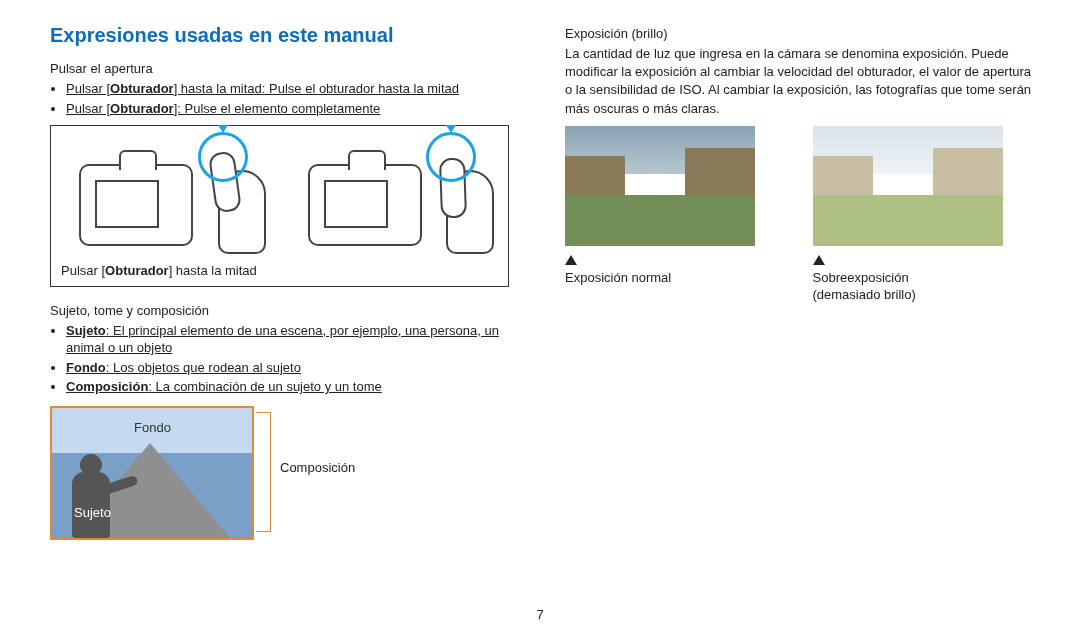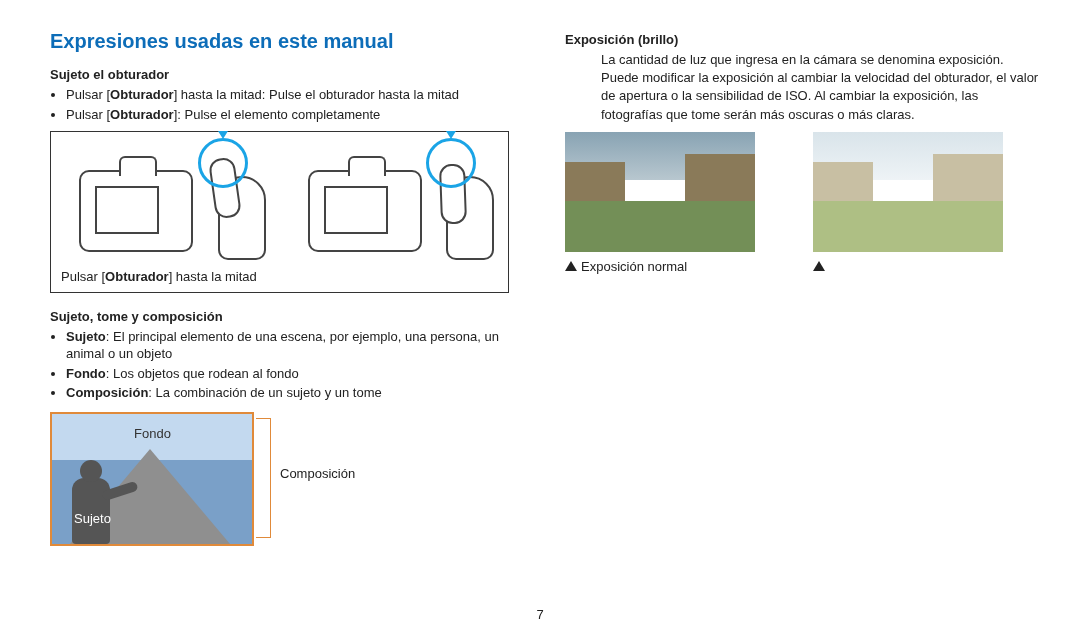--- a/index.html
+++ b/index.html
@@ -8,41 +8,42 @@
     font-family: Arial, Helvetica, sans-serif;
     font-size: 13px;
     color: #222;
     width: 1080px;
     height: 630px;
     box-sizing: border-box;
     background: #fff;
   }
   .page {
     display: flex;
-    padding: 30px 40px 20px 50px;
+    padding: 24px 40px 20px 50px;
     gap: 40px;
   }
   .col {
     flex: 1;
     min-width: 0;
   }
   .section-title {
     color: #0d6db8;
     font-size: 20px;
     font-weight: 700;
     margin: 0 0 14px 0;
   }
   .sub-title {
-    font-weight: 700;
+    font-weight: 400;
     margin: 8px 0 4px 0;
     font-size: 13px;
   }
   .bullets {
     margin: 0 0 8px 0;
     padding-left: 16px;
+    text-decoration: underline;
   }
   .bullets li {
     margin: 2px 0;
     line-height: 1.35;
   }
   .b { font-weight: 700; }
 
   
   .camera-row {
     border: 1px solid #333;
@@ -193,48 +194,48 @@
     overflow: hidden;
   }
   .sky-n { position:absolute; inset:0 0 60% 0; background: linear-gradient(#88a3b3,#b8c7cf); }
   .sky-o { position:absolute; inset:0 0 60% 0; background: linear-gradient(#d9e4ea,#eef3f6); }
   .bldg-l { position:absolute; left:0; top:30px; width:60px; height:50px; }
   .bldg-r { position:absolute; right:0; top:22px; width:70px; height:58px; }
   .bn .bldg-l, .bn .bldg-r { background:#8a7a59; }
   .bo .bldg-l, .bo .bldg-r { background:#c8bfa3; }
   .river-n { position:absolute; top:58%; left:0; right:0; bottom:0; background:#738f57; }
   .river-o { position:absolute; top:58%; left:0; right:0; bottom:0; background:#aebf84; }
-  .photo-caption { margin-top: 6px; line-height: 1.35; display:flex; gap:4px; }
+  .photo-caption { margin-top: 6px; line-height: 1.35; display:flex; gap:4px;flex-direction:column; }
   .tri {
     display:inline-block;
     width:0;height:0;
     border-left:6px solid transparent;
     border-right:6px solid transparent;
     border-bottom:10px solid #222;
     margin-top:3px;
     flex:0 0 auto;
   }
-  .desc { line-height: 1.4; margin-left: 36px; }
+  .desc { line-height: 1.4; }
   .page-num {
     position: fixed;
     bottom: 8px;
     left: 50%;
     transform: translateX(-50%);
     font-size: 13px;
   }
 </style>
 </head>
 <body>
 
 <div class="page">
 
   <div class="col">
     <h1 class="section-title">Expresiones usadas en este manual</h1>
 
-    <div class="sub-title">Sujeto el obturador</div>
+    <div class="sub-title">Pulsar el apertura</div>
     <ul class="bullets">
       <li>
         <span>Pulsar [</span><span class="b">Obturador</span><span>] hasta la mitad: Pulse el obturador hasta la mitad</span>
       </li>
       <li>
         <span>Pulsar [</span><span class="b">Obturador</span><span>]: Pulse el elemento completamente</span>
       </li>
     </ul>
 
     <div class="camera-row">
@@ -268,21 +269,21 @@
         </div>
       </div>
     </div>
 
     <div class="sub-title">Sujeto, tome y composición</div>
     <ul class="bullets">
       <li>
         <span class="b">Sujeto</span><span>: El principal elemento de una escena, por ejemplo, una persona, un animal o un objeto</span>
       </li>
       <li>
-        <span class="b">Fondo</span><span>: Los objetos que rodean al fondo</span>
+        <span class="b">Fondo</span><span>: Los objetos que rodean al sujeto</span>
       </li>
       <li>
         <span class="b">Composición</span><span>: La combinación de un sujeto y un tome</span>
       </li>
     </ul>
 
     <div class="comp-wrap">
       <div class="comp-frame">
         <div class="mountain"></div>
         <div class="person">
@@ -317,19 +318,23 @@
       </div>
       <div class="photo-cell">
         <div class="photo bo">
           <div class="sky-o"></div>
           <div class="bldg-l"></div>
           <div class="bldg-r"></div>
           <div class="river-o"></div>
         </div>
         <div class="photo-caption">
           <span class="tri"></span>
+          <span>
+            <span>Sobreexposición</span><br>
+            <span>(demasiado brillo)</span>
+          </span>
         </div>
       </div>
     </div>
   </div>
 </div>
 
 <div class="page-num">7</div>
 
 </body></html>

